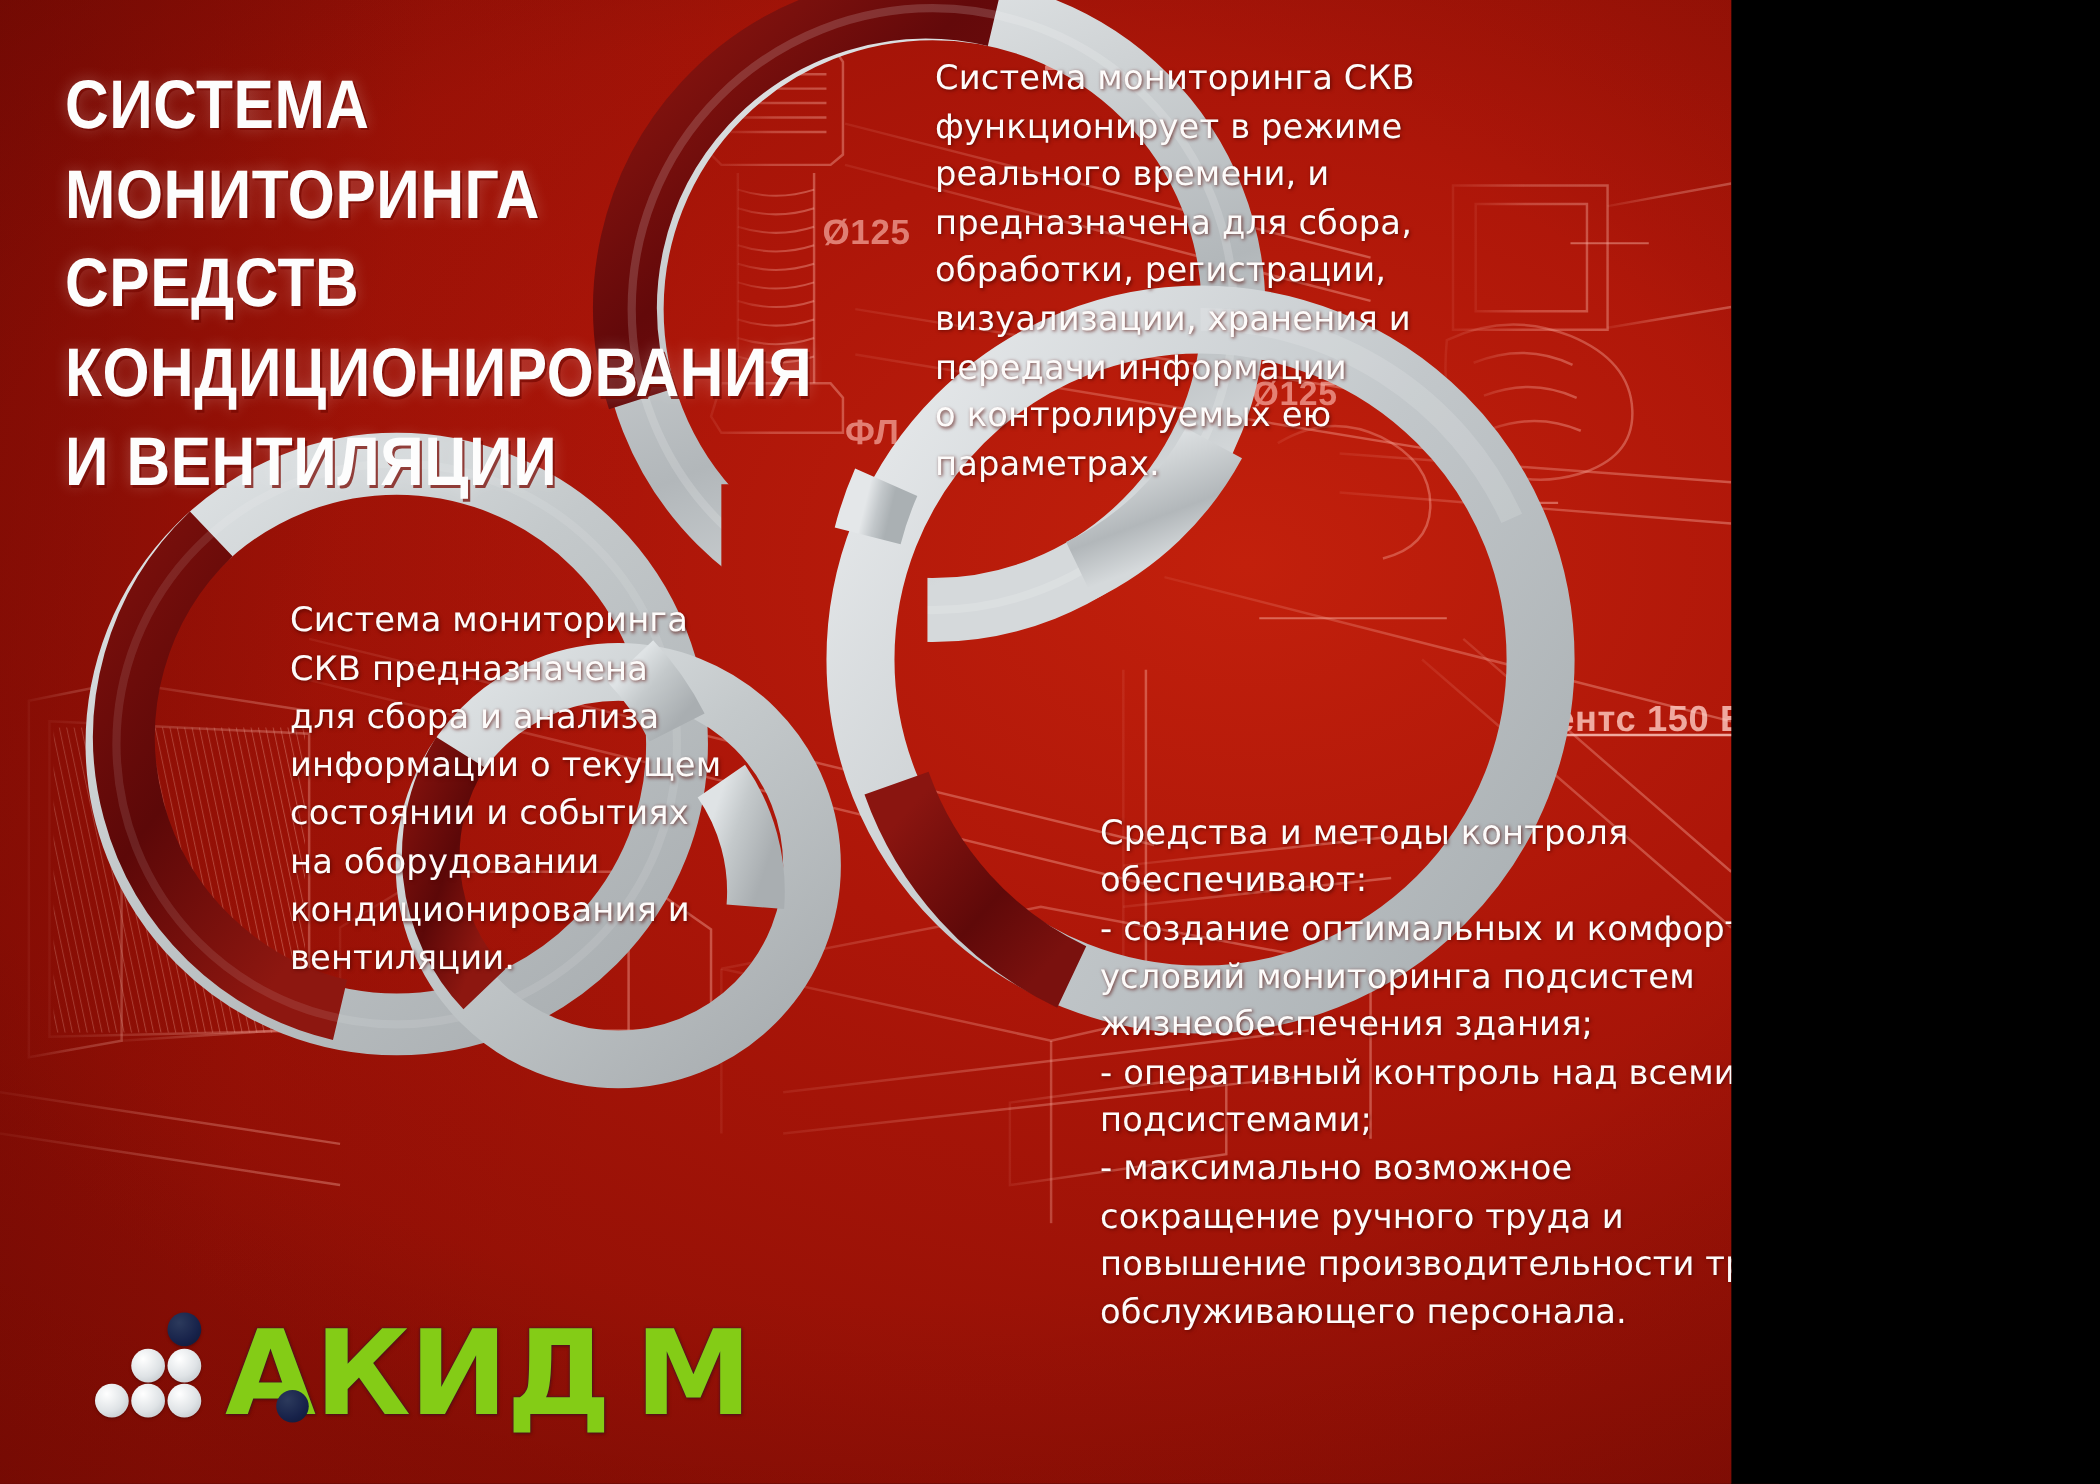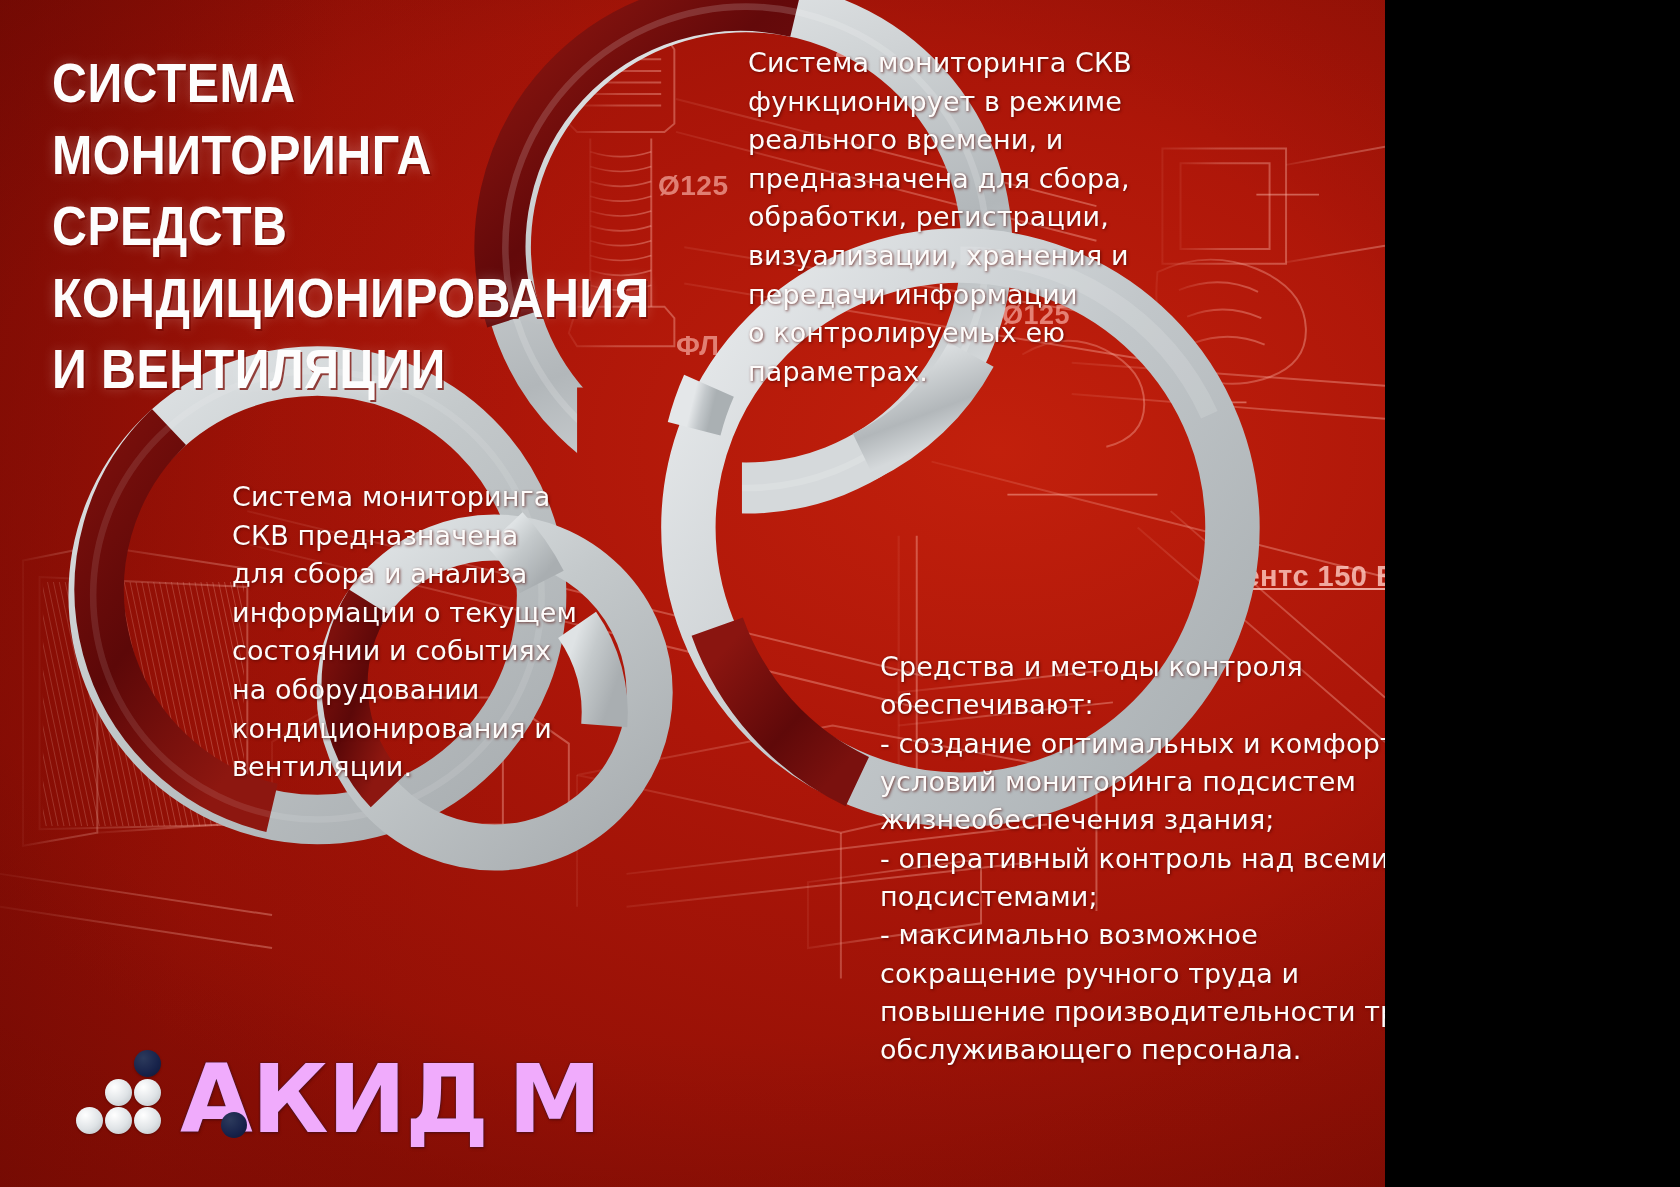--- a/index.html
+++ b/index.html
@@ -109,21 +109,21 @@
   
   .d-r1-c1 { left: 62px; top: 0px; }
   .d-r2-c1 { left: 33px; top: 29px; }
   .d-r2-c2 { left: 62px; top: 29px; }
   .d-r3-c1 { left: 4px;  top: 57px; }
   .d-r3-c2 { left: 33px; top: 57px; }
   .d-r3-c3 { left: 62px; top: 57px; }
 
   .logo-word {
     position: relative;
-    color: #f0abfc;
+    color: #84cc16;
     font-family: "DejaVu Sans", sans-serif;
     font-weight: 700;
     font-size: 94px;
     line-height: 0.95;
     letter-spacing: -1px;
     text-shadow:
       0 0 2px rgba(20,30,70,0.9),
       1px 2px 3px rgba(70,4,0,0.35);
   }
   .logo-word .sp { display: inline-block; width: 20px; }

